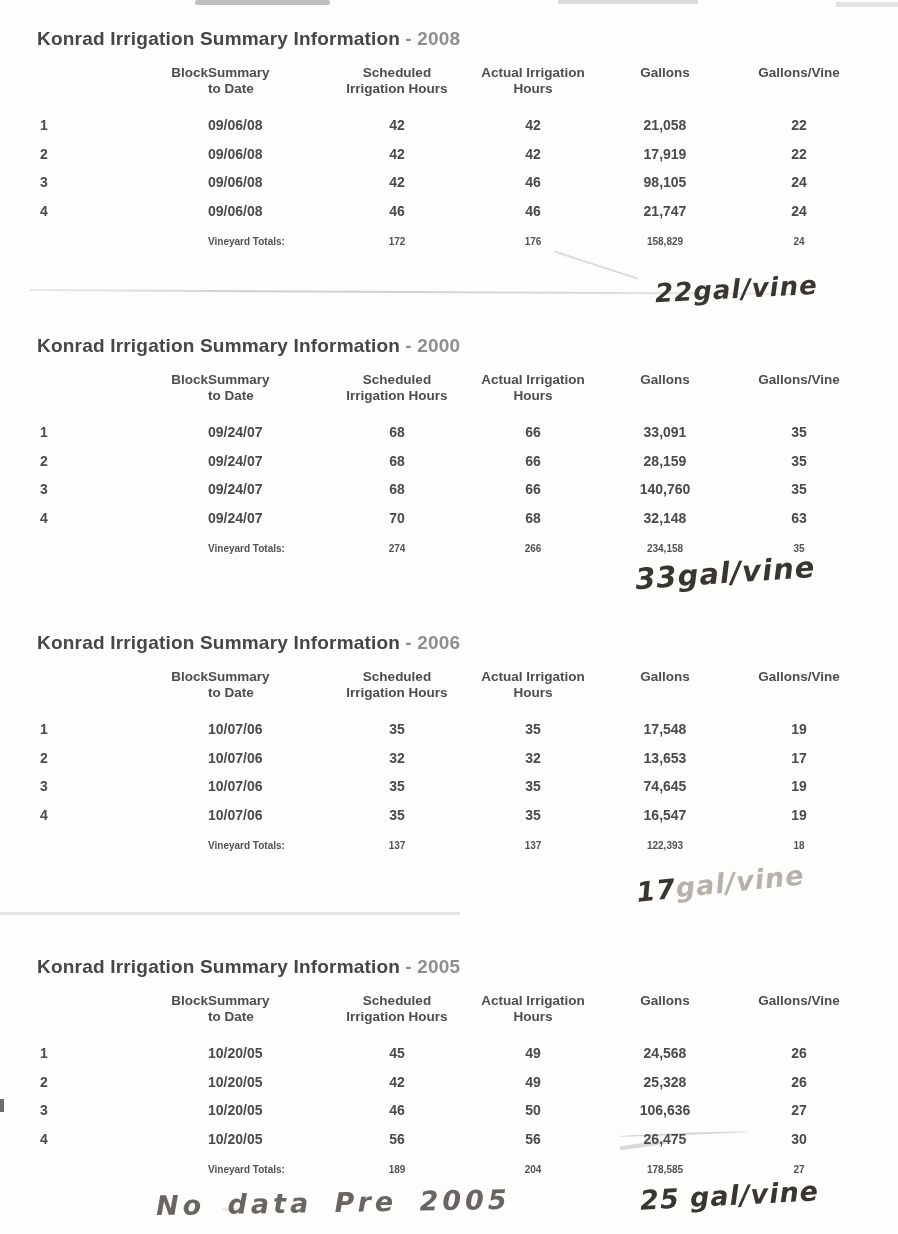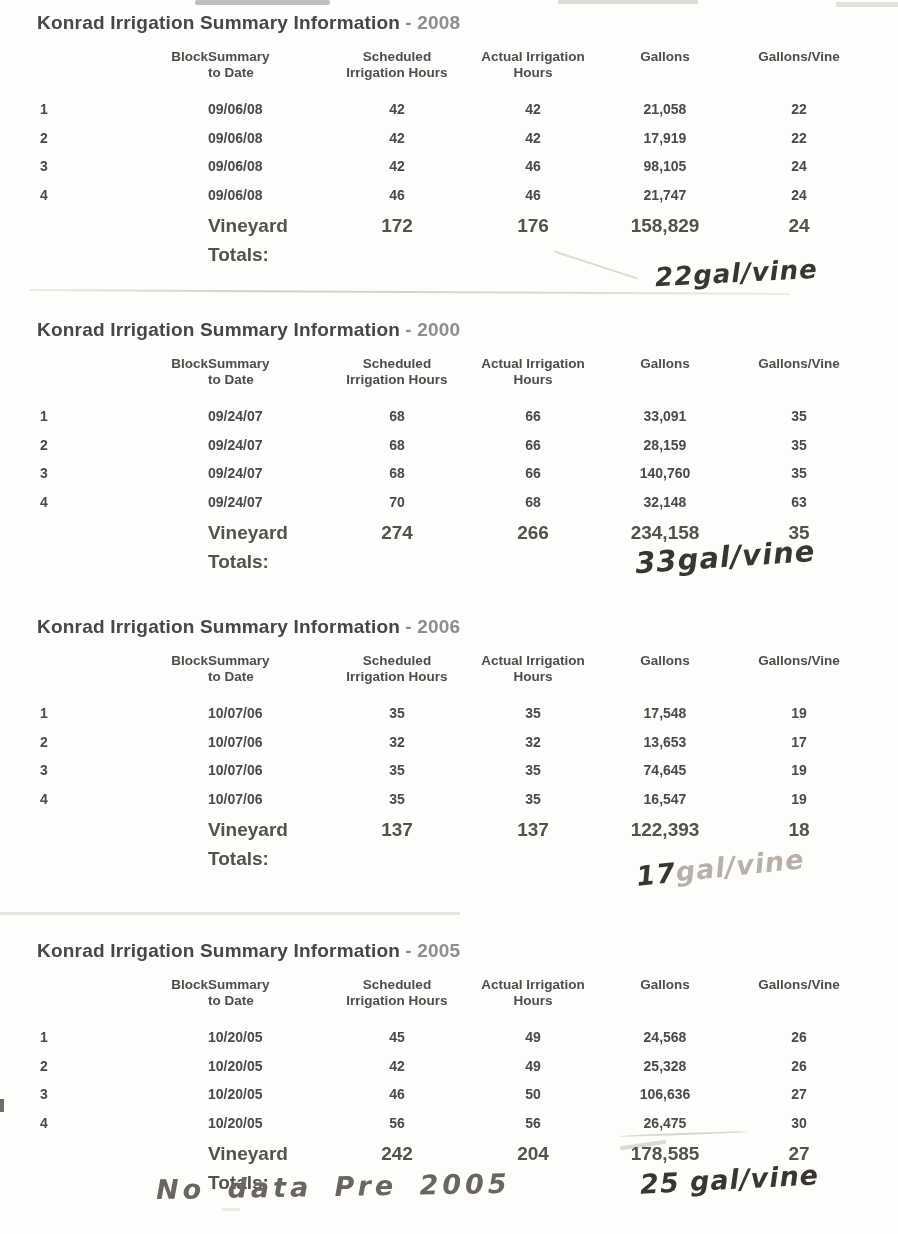--- a/index.html
+++ b/index.html
@@ -18,39 +18,39 @@
   #page section.tbl:nth-of-type(2){height:295px;}
   #page section.tbl:nth-of-type(3){height:322px;}
   #page section.tbl:nth-of-type(4){height:312px;}
 
   h2.title{
     margin:2px 0 0 9px;
     font-size:19px;line-height:22px;
     font-weight:bold;color:#474645;
     letter-spacing:.2px;
   }
-  #page section.tbl:first-of-type h2.title{margin-top:12px;}
+  #page section.tbl:first-of-type h2.title{margin-top:28px;}
   h2.title .t-year{color:#8f8e8c;margin-left:5px;}
 
   .grid{
     display:grid;
     grid-template-columns:180px 124px 130px 142px 122px 146px;
   }
   .cell{box-sizing:border-box;}
   .c0{text-align:left;padding-left:12px;}
   .c1{padding-right:18px;}
   .c2,.c3,.c4,.c5{text-align:center;}
 
   .header{margin-top:15px;font-size:13.5px;font-weight:bold;color:#4e4d4b;}
   .header .cell{line-height:16px;height:32px;}
   .header .c0{text-align:right;padding-left:46px;}
 
   .rows{margin-top:14px;}
   .row{height:28.5px;line-height:28.5px;font-size:14px;font-weight:bold;color:#4b4a48;}
-  .totals{margin-top:3px;height:28.5px;line-height:28.5px;font-size:19px;font-weight:bold;color:#54524f;}
+  .totals{margin-top:3px;height:28.5px;line-height:28.5px;font-size:10px;font-weight:bold;color:#54524f;}
 
   
   .hand{
     position:absolute;
     font-family:"DejaVu Sans",sans-serif;
     font-style:italic;font-weight:600;
     white-space:nowrap;
   }
   .hand-right{left:640px;transform:rotate(-3deg);letter-spacing:1px;}
   #page section.tbl:nth-of-type(1) .hand-right{top:246px;left:655px;font-size:26px;}
@@ -367,21 +367,21 @@
           <div class="cell c1">10/20/05</div>
           <div class="cell c2">56</div>
           <div class="cell c3">56</div>
           <div class="cell c4">26,475</div>
           <div class="cell c5">30</div>
         </div>
       </div>
     <div class="grid totals">
         <div class="cell c0"></div>
         <div class="cell c1">Vineyard Totals:</div>
-        <div class="cell c2">242</div>
+        <div class="cell c2">189</div>
         <div class="cell c3">204</div>
         <div class="cell c4">178,585</div>
         <div class="cell c5">27</div>
       </div>
     <div class="hand hand-right"><span class="tone-dark">25 gal/vine</span></div>
   <div class="hand hand-left">No data Pre 2005</div>
     </section>
 </div>
 
 </body></html>

